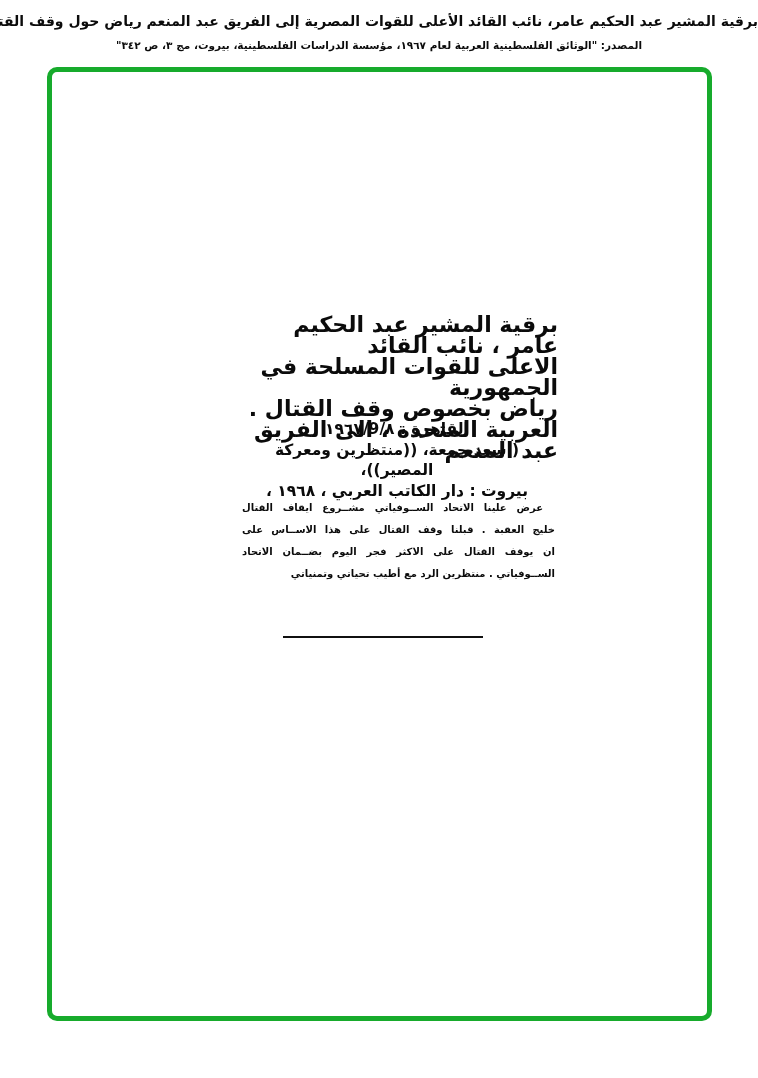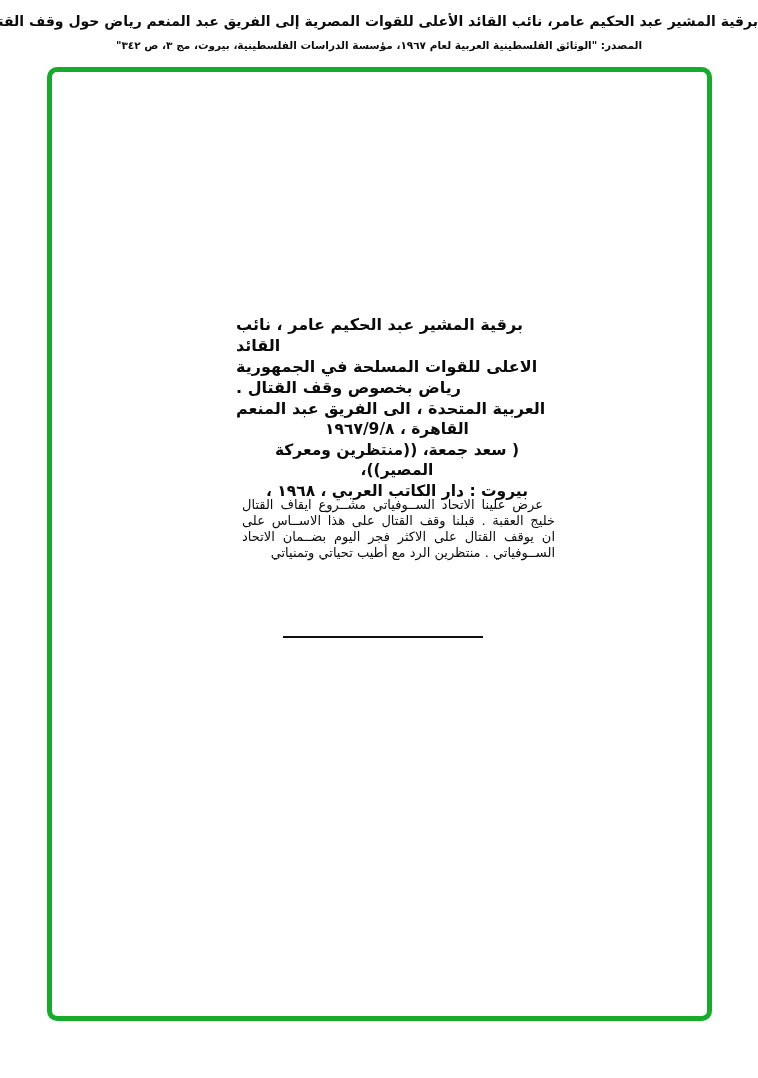--- a/index.html
+++ b/index.html
@@ -53,22 +53,22 @@
     background: #ffffff;
   }
 
   
   .heading-block {
     position: absolute;
     left: 236px;
     top: 314px;
     width: 322px;
     direction: rtl;
-    text-align: left;
-    font-size: 16px;
+    text-align: right;
+    font-size: 22px;
     font-weight: 700;
     line-height: 21px;
   }
 
   
   .citation-block {
     position: absolute;
     left: 236px;
     top: 419px;
     width: 322px;
@@ -79,23 +79,23 @@
     line-height: 20.5px;
   }
 
   
   .body-block {
     position: absolute;
     left: 242px;
     top: 497px;
     width: 313px;
     direction: rtl;
-    font-size: 13px;
-    font-weight: 400;
-    line-height: 16px;
+    font-size: 10px;
+    font-weight: 700;
+    line-height: 22px;
   }
   .body-line {
     text-align: justify;
     text-align-last: justify;
   }
   .body-line.first {
     padding-right: 12px;
   }
   .body-line.last {
     text-align-last: right;

